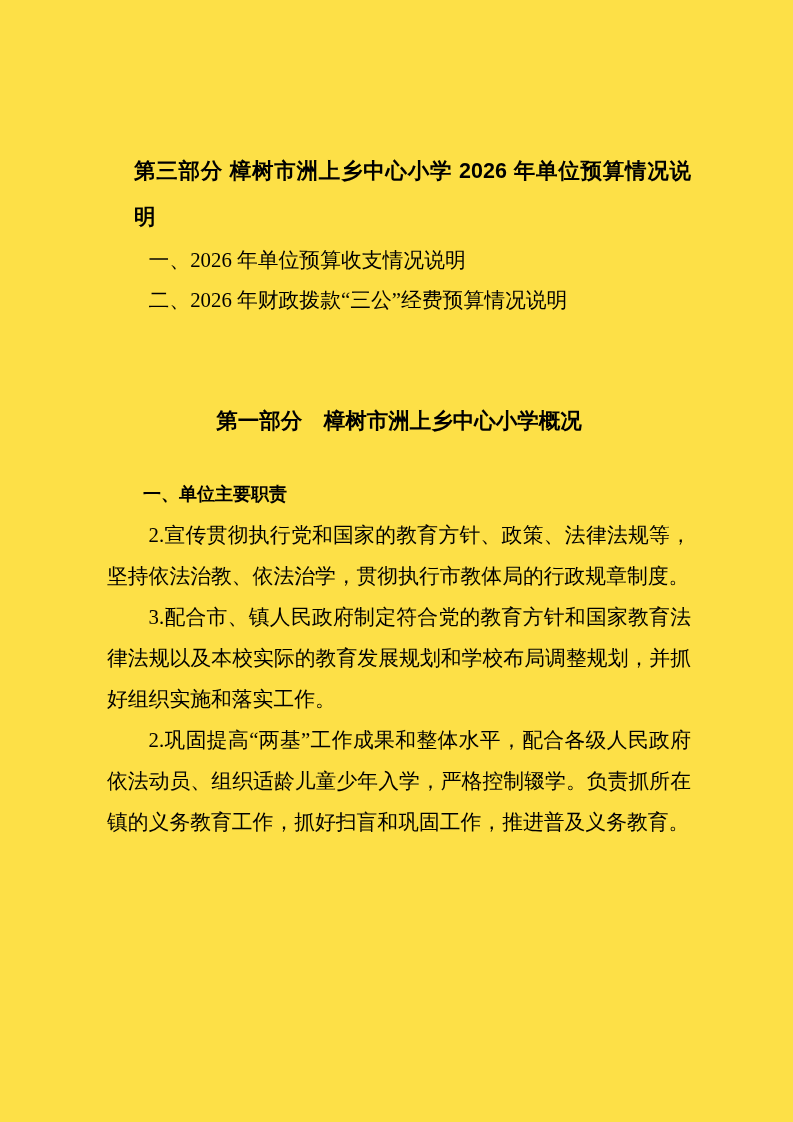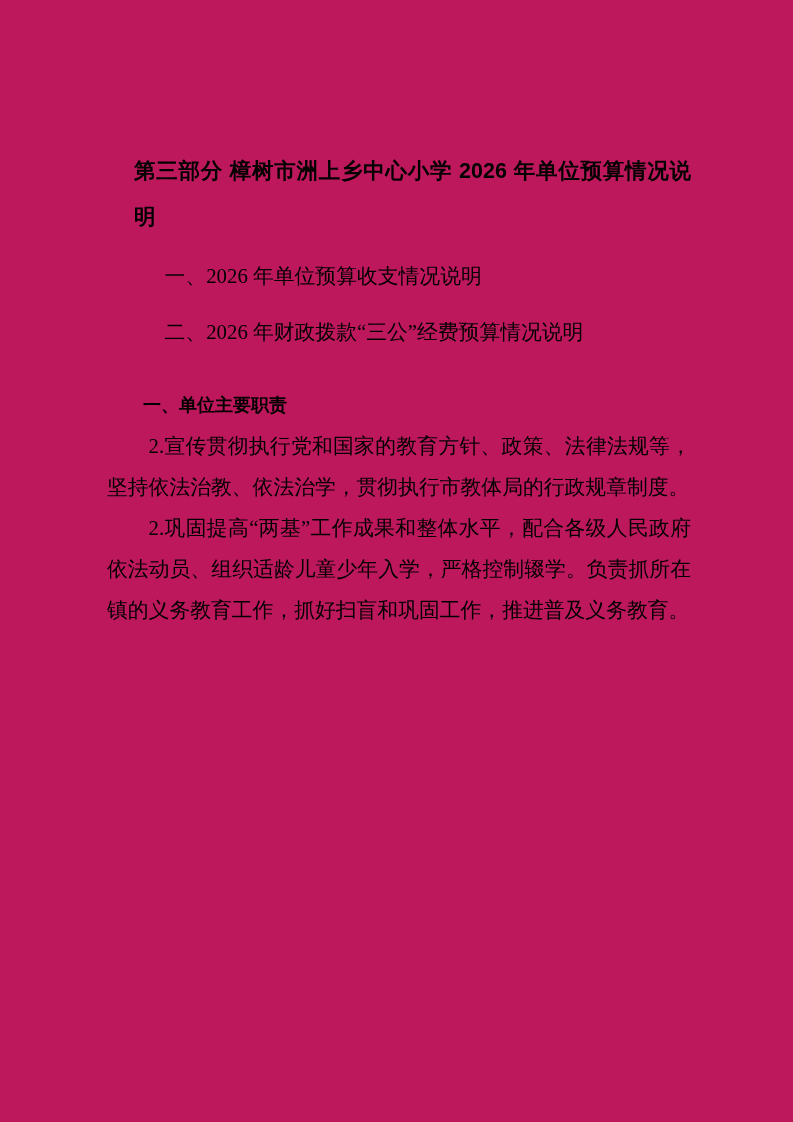--- a/index.html
+++ b/index.html
@@ -4,21 +4,21 @@
 <style>
   html, body {
     margin: 0;
     padding: 0;
     background: #ffffff;
   }
   .page {
     position: relative;
     width: 793px;
     height: 1122px;
-    background: #be185d;
+    background: #fde047;
     color: #000000;
     box-sizing: border-box;
     padding: 148px 102px 54px 107px;
     overflow: hidden;
     font-family: "Liberation Serif", "DejaVu Serif", serif;
   }
   .content {
     width: 584px;
   }
   
@@ -48,21 +48,21 @@
     font-size: 18px;
     line-height: 40px;
     margin: 33px 0 0 0;
     text-indent: 2em;
   }
   
   .toc-item {
     font-size: 20.8px;
     line-height: 40px;
     text-indent: 2em;
-    margin: 16px;
+    margin: 0;
   }
   .body-para {
     font-size: 20.8px;
     line-height: 41px;
     text-indent: 2em;
     text-align: justify;
     margin: 0;
   }
   .body-para:first-of-type {
     margin-top: 1px;
@@ -74,23 +74,25 @@
 <div class="page">
   <div class="content">
 
     <div class="h-part h-part3">第三部分 樟树市洲上乡中心小学 2026 年单位预算情况说明</div>
 
     <p class="toc-item">一、2026 年单位预算收支情况说明</p>
 
     <p class="toc-item">二、2026 年财政拨款“三公”经费预算情况说明</p>
 
 
+    <div class="h-part h-part1-center">第一部分　樟树市洲上乡中心小学概况</div>
 
     <div class="h-section">一、单位主要职责</div>
 
 
     <p class="body-para">2.宣传贯彻执行党和国家的教育方针、政策、法律法规等，坚持依法治教、依法治学，贯彻执行市教体局的行政规章制度。</p>
 
+    <p class="body-para">3.配合市、镇人民政府制定符合党的教育方针和国家教育法律法规以及本校实际的教育发展规划和学校布局调整规划，并抓好组织实施和落实工作。</p>
 
     <p class="body-para">2.巩固提高“两基”工作成果和整体水平，配合各级人民政府依法动员、组织适龄儿童少年入学，严格控制辍学。负责抓所在镇的义务教育工作，抓好扫盲和巩固工作，推进普及义务教育。</p>
 
   </div>
 </div>
 
 </body></html>

